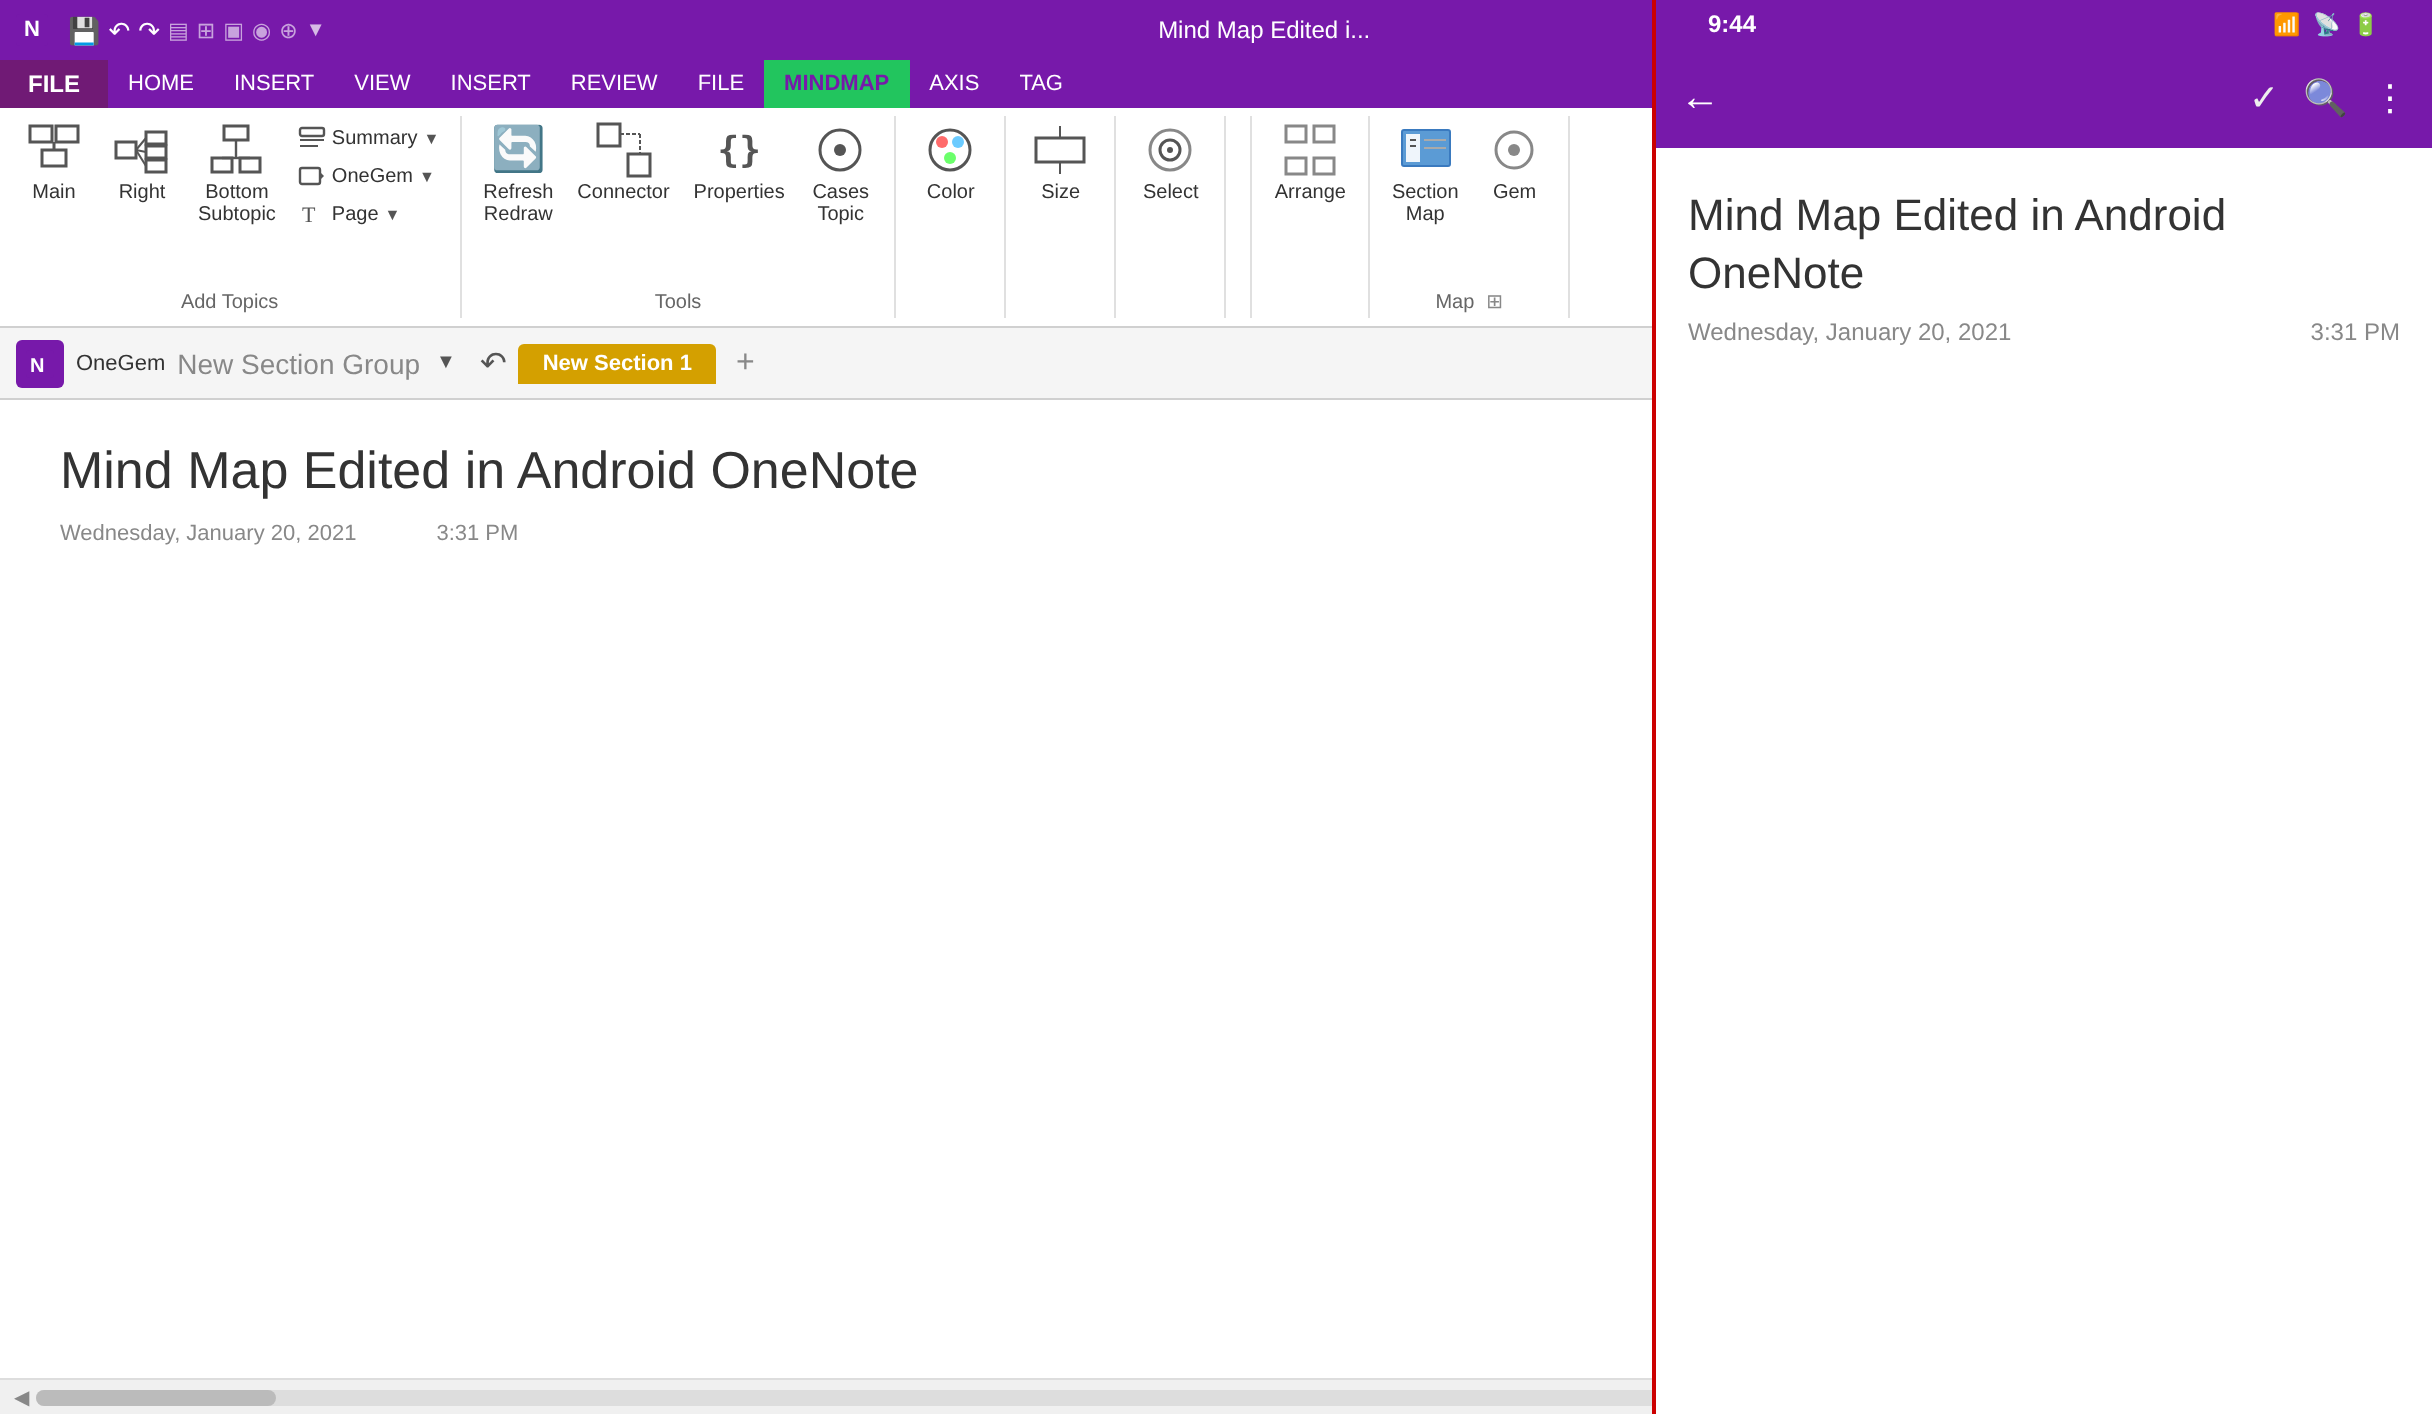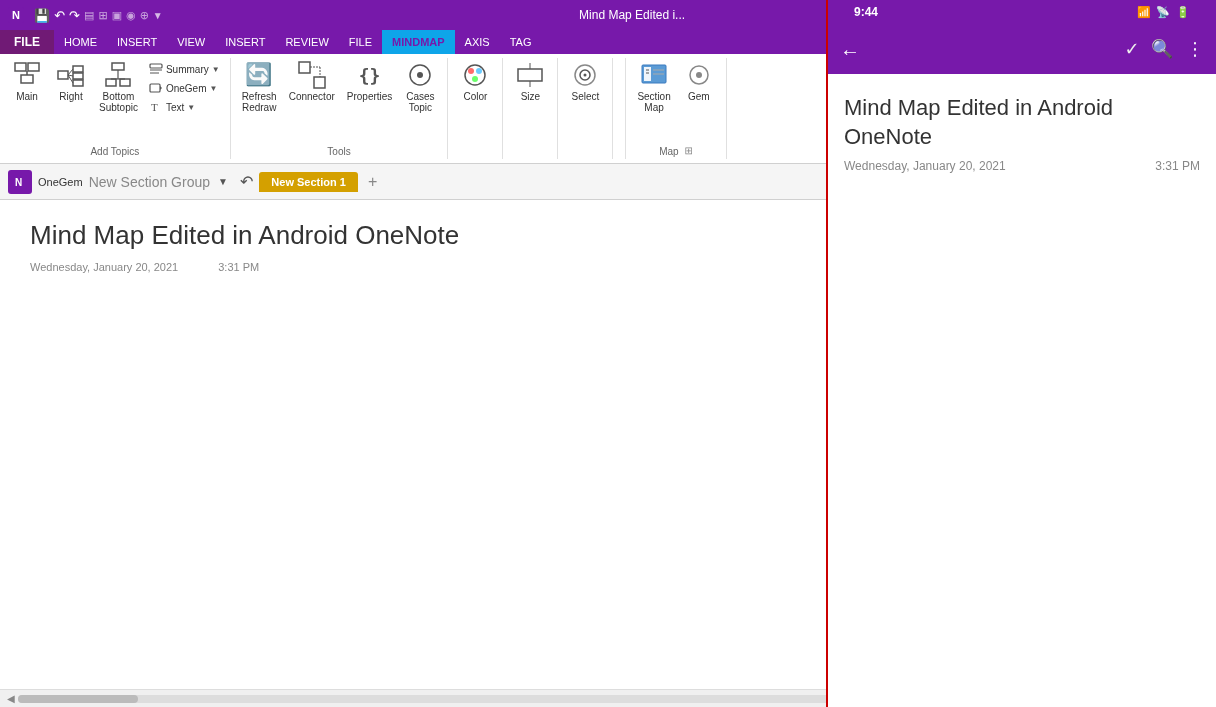--- a/index.html
+++ b/index.html
@@ -33,21 +33,21 @@
     .ribbon-tab {
       padding: 3px 10px;
       font-size: 11px;
       color: white;
       cursor: pointer;
       background: transparent;
       border: none;
       height: 24px;
     }
     .ribbon-tab.active {
-      background: #0ea5e9;
+      background: #22c55e;
       color: #7719aa;
       font-weight: 600;
     }
 
     
     .ribbon {
       height: 110px;
       background: white;
       border-bottom: 1px solid #d0d0d0;
       display: flex;
@@ -393,21 +393,21 @@
               <rect x="1" y="3" width="10" height="8" fill="none" stroke="#555" stroke-width="1.2" rx="1"></rect>
               <polygon points="11,5 13,7 11,9" fill="#555"></polygon>
             </svg>
           <span>OneGem</span>
           <span style="font-size:8px; color:#555;">▼</span>
         </div>
         <div class="ribbon-btn-small">
           <svg width="14" height="14" viewBox="0 0 14 14">
               <text x="2" y="11" font-size="11" fill="#555" font-family="serif">T</text>
             </svg>
-          <span>Text</span>
+          <span>Page</span>
           <span style="font-size:8px; color:#555;">▼</span>
         </div>
       </div>
     </div>
     <span class="ribbon-group-label">Add Topics</span>
   </div>
 
   <div class="ribbon-group">
     <div class="ribbon-group-inner">
       <div class="ribbon-btn">
@@ -488,20 +488,36 @@
         <span>Select</span>
       </div>
     </div>
     <span class="ribbon-group-label"> </span>
   </div>
 
   <div class="ribbon-group">
     <span class="ribbon-group-label"> </span>
   </div>
 
+  <div class="ribbon-group">
+    <div class="ribbon-group-inner">
+      <div class="ribbon-btn">
+        <div class="ribbon-btn-icon">
+          <svg width="28" height="28" viewBox="0 0 28 28">
+              <rect x="2" y="2" width="10" height="8" fill="none" stroke="#888" stroke-width="1.5"></rect>
+              <rect x="16" y="2" width="10" height="8" fill="none" stroke="#888" stroke-width="1.5"></rect>
+              <rect x="2" y="18" width="10" height="8" fill="none" stroke="#888" stroke-width="1.5"></rect>
+              <rect x="16" y="18" width="10" height="8" fill="none" stroke="#888" stroke-width="1.5"></rect>
+            </svg>
+        </div>
+        <span>Arrange</span>
+      </div>
+    </div>
+    <span class="ribbon-group-label"> </span>
+  </div>
 
   <div class="ribbon-group">
     <div class="ribbon-group-inner">
       <div class="ribbon-btn">
         <div class="ribbon-btn-icon">
           <svg width="28" height="28" viewBox="0 0 28 28">
               <rect x="2" y="4" width="24" height="18" rx="1" fill="#5b9bd5" stroke="#3a7abf" stroke-width="1"></rect>
               <rect x="4" y="6" width="7" height="14" fill="white" opacity="0.9"></rect>
               <line x1="6" y1="9" x2="9" y2="9" stroke="#555" stroke-width="1"></line>
               <line x1="6" y1="12" x2="9" y2="12" stroke="#555" stroke-width="1"></line>

